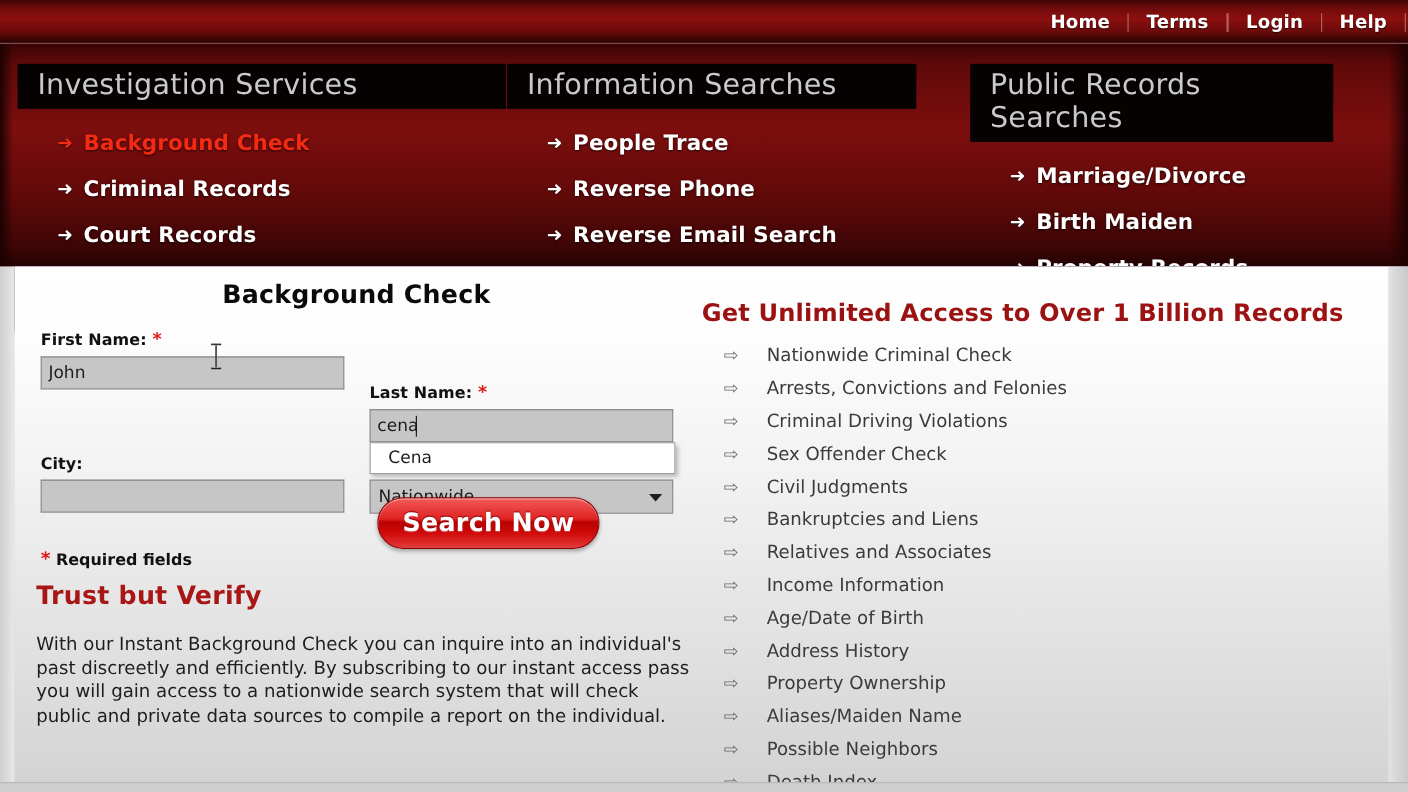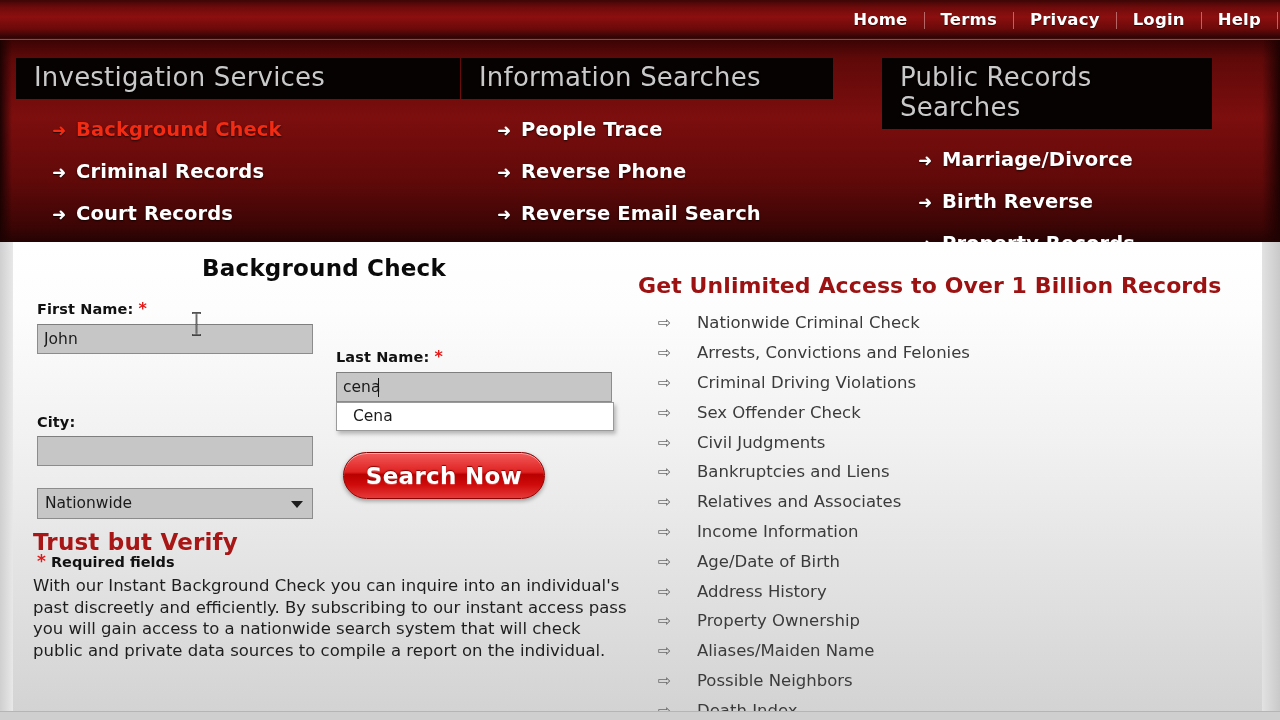--- a/index.html
+++ b/index.html
@@ -272,21 +272,21 @@
   }
   .select-box .chev {
     position: absolute;
     right: 9px; top: 12px;
     width: 0; height: 0;
     border-left: 6px solid transparent;
     border-right: 6px solid transparent;
     border-top: 7px solid #1d1d1d;
   }
 
-  .row2 { margin-top: 12px; flex-direction: column; }
+  .row2 { margin-top: 12px; }
 
   .required-note {
     margin-top: 32px;
     padding-left: 24px;
     font-size: 14.5px;
     font-weight: bold;
     color: #111111;
   }
   .required-note .star { color: #e01b1b; font-size: 17px; margin-right: 5px; }
 
@@ -392,21 +392,20 @@
 <div id="page">
 
   <div class="header-band"></div>
   <div class="header-hairline"></div>
 
   <div class="topnav">
     <a href="#">Home</a>
     <span class="sep"></span>
     <a href="#">Terms</a>
     <span class="sep"></span>
-    <a href="#">Privacy</a>
     <span class="sep"></span>
     <a href="#">Login</a>
     <span class="sep"></span>
     <a href="#">Help</a>
     <span class="sep"></span>
   </div>
 
   <div class="menu-panel">
     <div class="menu-cols">
 
@@ -443,21 +442,21 @@
       </div>
 
       <div class="menu-col">
         <div class="col-head wide">Public Records Searches</div>
         <div class="menu-item">
           <span class="arw">➜</span>
           <span class="lbl">Marriage/Divorce</span>
         </div>
         <div class="menu-item">
           <span class="arw">➜</span>
-          <span class="lbl">Birth Reverse</span>
+          <span class="lbl">Birth Maiden</span>
         </div>
         <div class="menu-item">
           <span class="arw">➜</span>
           <span class="lbl">Property Records</span>
         </div>
       </div>
 
     </div>
   </div>
 

